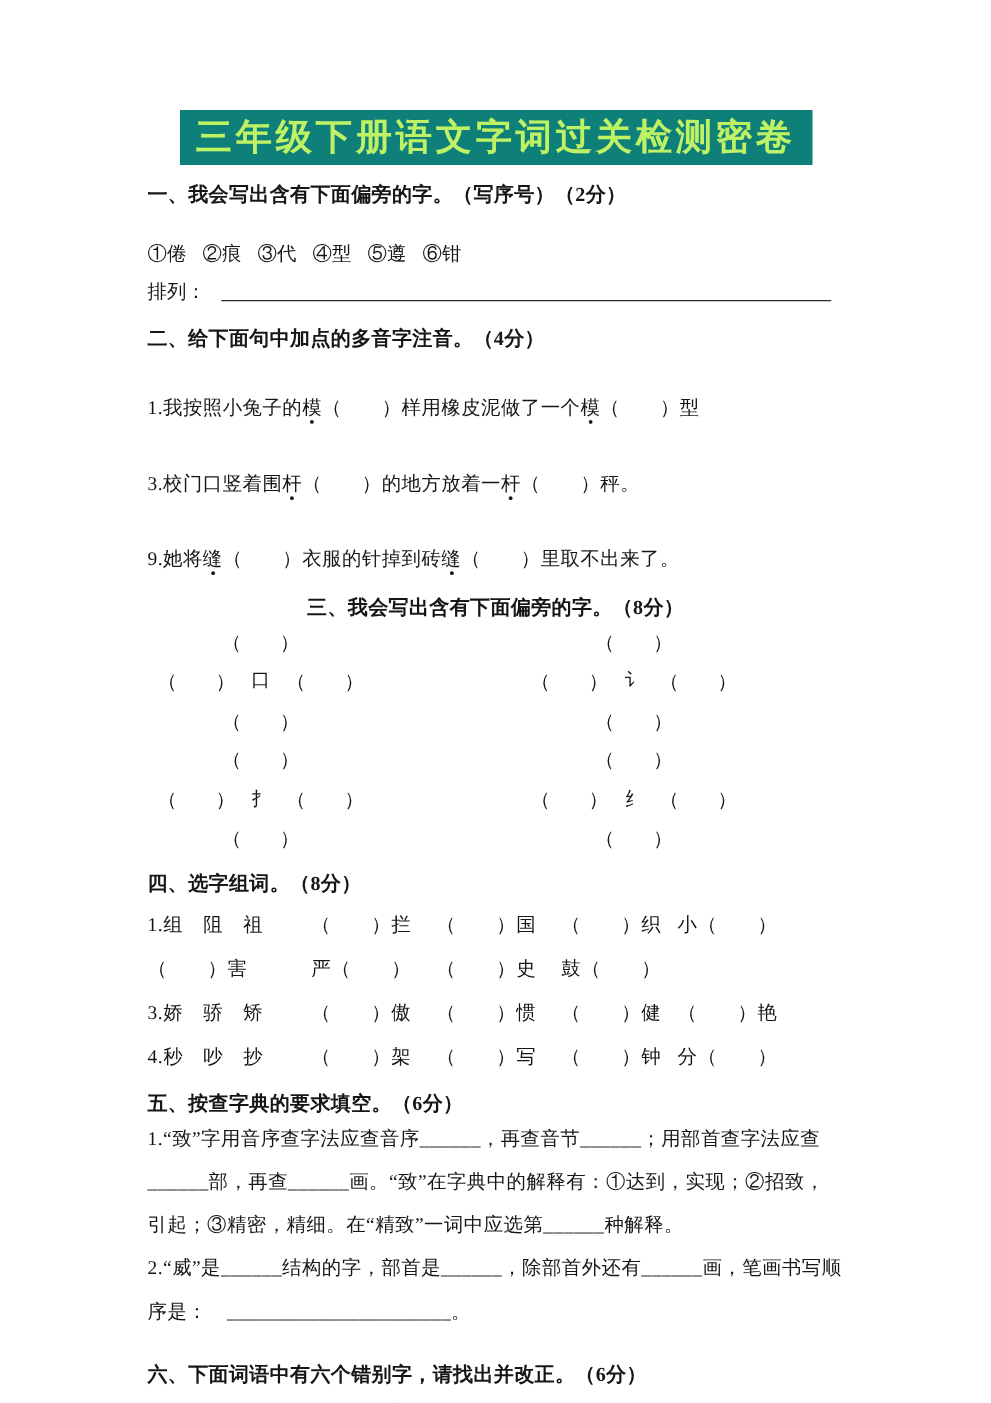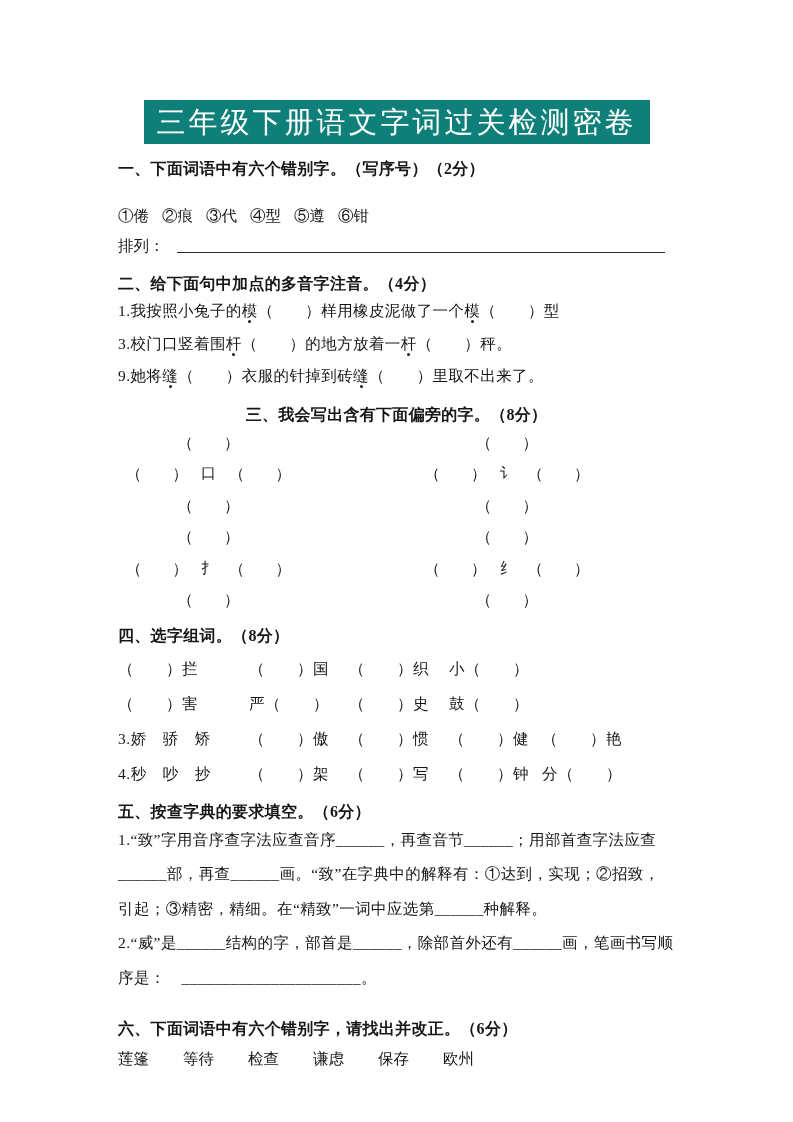--- a/index.html
+++ b/index.html
@@ -11,24 +11,24 @@
     overflow: hidden;
   }
   .page {
     width: 793px; height: 1122px;
     padding: 88px 118px 20px 118px;
   }
   
   .title-banner {
     display: block;
     width: fit-content;
-    margin: 12px auto 13px auto;
+    margin: 0 auto 13px auto;
     background: #0E7F79;
-    color: #ffffff;
-    font-weight: normal;
+    color: #bef264;
+    font-weight: bold;
     font-size: 29px;
     line-height: 44px;
     padding: 0 13px;
     letter-spacing: 3px;
   }
   
   .sec-heading {
     font-size: 16px;
     font-weight: bold;
     line-height: 23px;
@@ -38,21 +38,21 @@
   .mt-s2 { margin-top: 13px; }
   .mt-s3 { margin-top: 10px; text-align: center; }
   .mt-s4 { margin-top: 8px; }
   .mt-s5 { margin-top: 9px; }
   .mt-s6 { margin-top: 22px; }
   
   .char-items { display: flex; gap: 13px; font-size: 15.5px; line-height: 31px; margin-top: 20px; }
   .answer-row { display: flex; align-items: center; font-size: 15.5px; line-height: 27px; margin-top: 1px; }
   .answer-line { flex: 1; border-bottom: 1.5px solid #2a2a2a; margin: 0 10px 4px 12px; height: 18px; }
   
-  .s2-line { font-size: 15.5px; line-height: 32.5px; letter-spacing: 0.4px; }
+  .s2-line { font-size: 15.5px; line-height: 32.5px; letter-spacing: 0.4px; margin-top: 28px; }
   .emph { position: relative; }
   .emph::after {
     content: "";
     position: absolute;
     left: 50%; margin-left: -1.5px;
     bottom: -4px;
     width: 3px; height: 3px;
     border-radius: 50%;
     background: #161616;
   }
@@ -79,21 +79,21 @@
   
   .word-list { display: flex; gap: 34px; font-size: 15.5px; line-height: 31px; margin-top: 3px; }
 </style>
 </head>
 <body>
 
 <div class="page">
 
   <div class="title-banner">三年级下册语文字词过关检测密卷</div>
 
-  <h2 class="sec-heading mt-s1">一、下面词语中有六个错别字。（写序号）（2分）</h2>
+  <h2 class="sec-heading mt-s1">一、我会写出含有下面偏旁的字。（写序号）（2分）</h2>
   <div class="char-items">
     <span>①倦</span>
     <span>②痕</span>
     <span>③代</span>
     <span>④型</span>
     <span>⑤遵</span>
     <span>⑥钳</span>
   </div>
   <div class="answer-row">
     <span>排列：</span>
@@ -157,20 +157,21 @@
       </div>
       <div class="rg-row rg-cap">
           <span>（　　）</span>
         </div>
     </div>
   </div>
 
   <h2 class="sec-heading mt-s4">四、选字组词。（8分）</h2>
   <div class="s4-rows">
     <div class="s4-row">
+      <span>1.组　阻　祖</span>
       <span>（　　）拦</span>
       <span>（　　）国</span>
       <span>（　　）织</span>
       <span>小（　　）</span>
     </div>
     <div class="s4-row">
       <span>（　　）害</span>
       <span>严（　　）</span>
       <span>（　　）史</span>
       <span>鼓（　　）</span>

